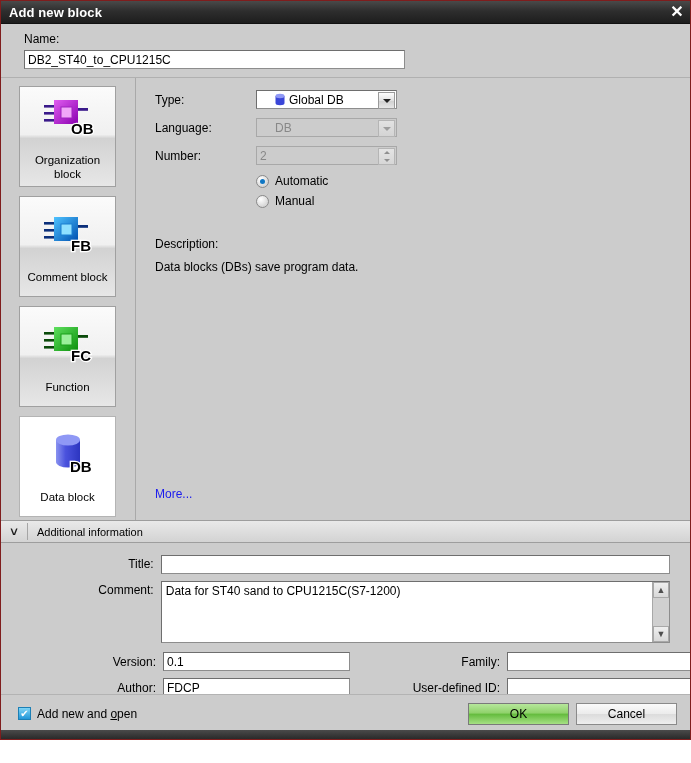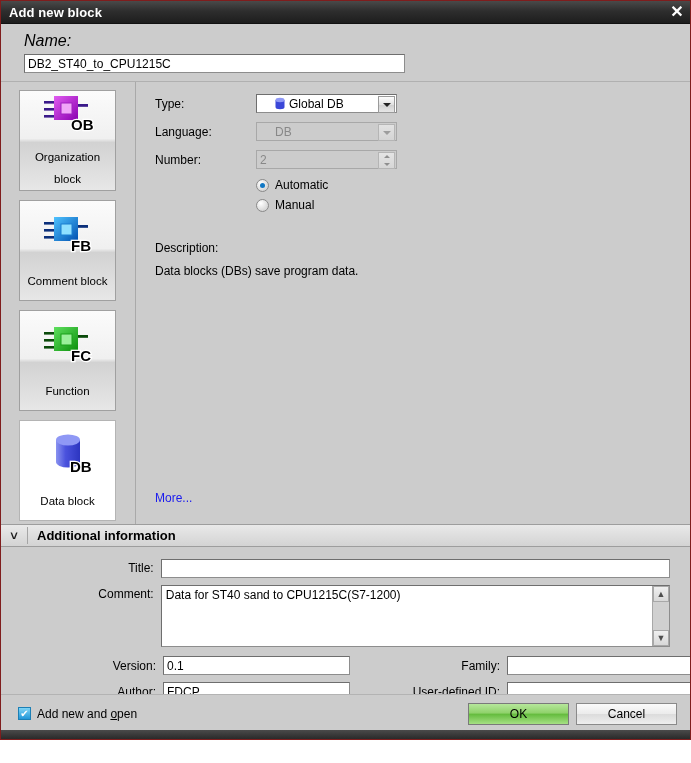--- a/index.html
+++ b/index.html
@@ -49,23 +49,22 @@
     font-weight: bold;
     cursor: pointer;
     line-height: 1;
   }
 
   
   .name-area {
     padding: 8px 0 0 23px;
   }
   .name-label {
-    font-size: 16px;
+    font-size: 12px;
     margin-bottom: 4px;
-    font-style: italic;
   }
   .txt {
     box-sizing: border-box;
     font-family: "Liberation Sans", sans-serif;
     font-size: 12px;
     background: #ffffff;
     border: 1px solid #8d8d8d;
     border-top-color: #6e6e6e;
     border-left-color: #6e6e6e;
     padding: 2px 3px;
@@ -107,21 +106,21 @@
   }
   .block-tile .ticon {
     height: 48px;
     display: flex;
     align-items: center;
     justify-content: center;
   }
   .block-tile .tlabel {
     font-size: 11.5px;
     text-align: center;
-    line-height: 22px;
+    line-height: 14px;
     margin-top: 13px;
     padding: 0 4px;
   }
 
   
   .form {
     flex: 1;
     position: relative;
     padding: 12px 0 0 19px;
   }
@@ -266,22 +265,22 @@
     text-align: center;
     font-size: 13px;
     font-weight: bold;
     color: #1b1b1b;
   }
   .addbar .sep {
     width: 1px; height: 17px;
     background: #a5a5a5;
   }
   .addbar .atitle {
-    font-size: 13px;
-    font-weight: bold;
+    font-size: 11px;
+    font-weight: normal;
     padding-left: 9px;
   }
 
   
   .addbody {
     padding: 12px 20px 0 20px;
     background: #cccccc;
   }
   .arow {
     display: flex;

